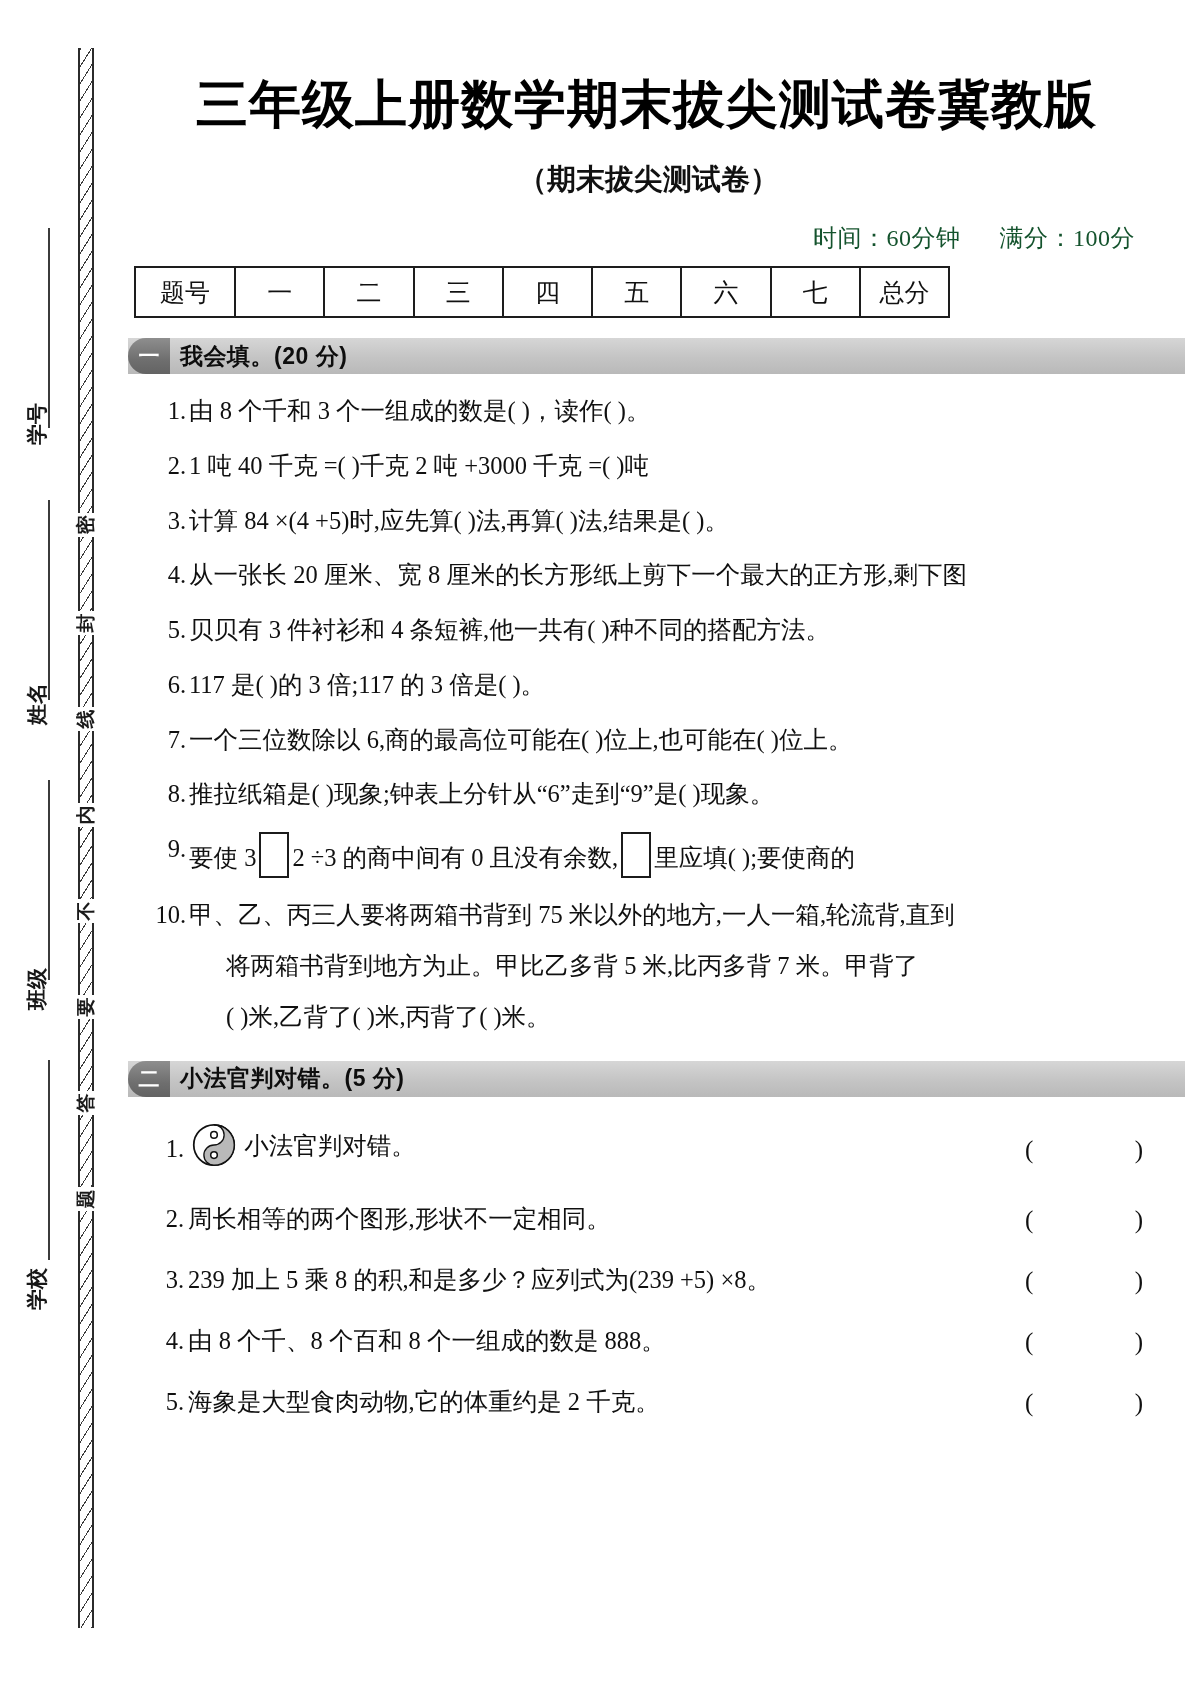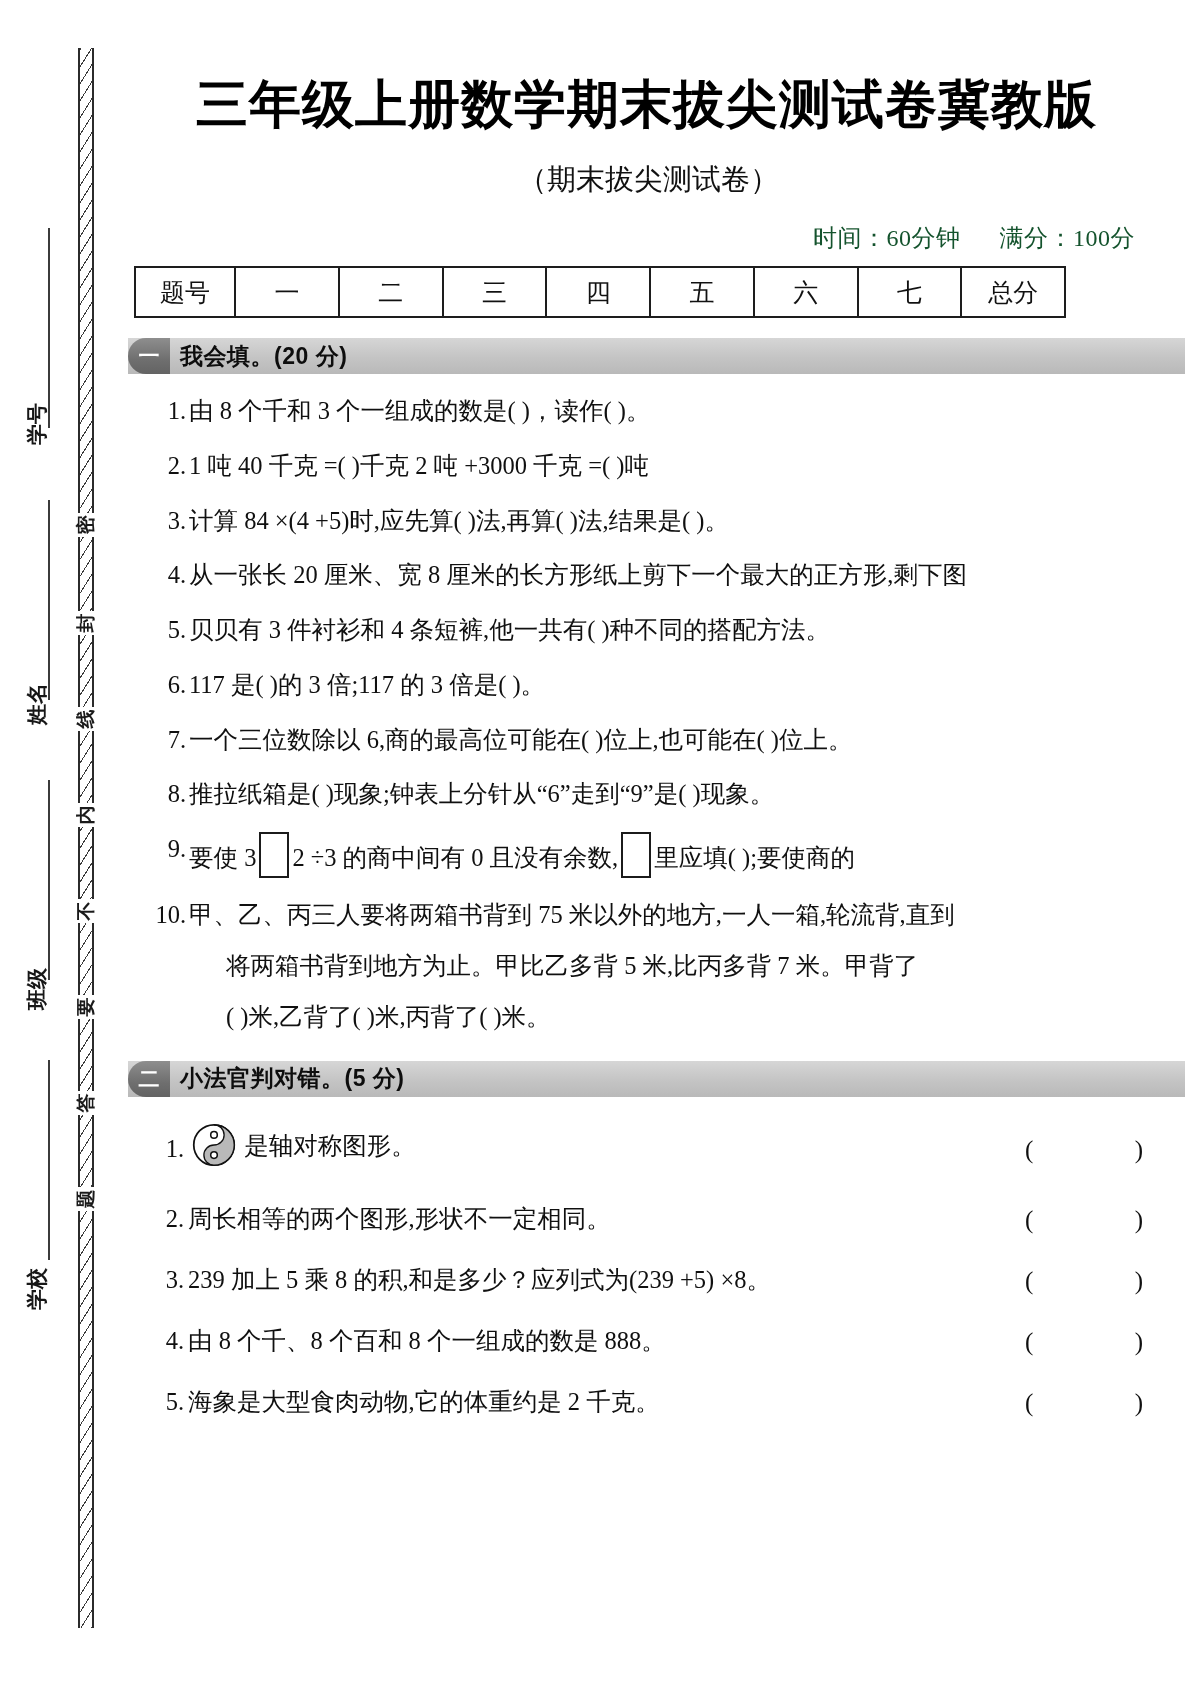--- a/index.html
+++ b/index.html
@@ -101,38 +101,38 @@
     font-weight: 800;
     letter-spacing: 1px;
     color: #000000;
     padding-right: 10px;
   }
   #title-sub {
     margin: 20px 0 0 0;
     text-align: center;
     font-family: "Liberation Sans", "DejaVu Sans", sans-serif;
     font-size: 29px;
-    font-weight: 400;
+    font-weight: 700;
     color: #111111;
     padding-right: 6px;
   }
 
   #exam-meta {
     margin: 22px 56px 0 0;
     text-align: right;
     font-size: 24px;
     color: #14532d;
     letter-spacing: .5px;
   }
   #exam-meta .meta-gap { display: inline-block; width: 26px; }
 
   
   #score-table {
     margin: 12px 10px 0 22px;
-    width: 932px;
+    width: 816px;
     border-collapse: collapse;
     table-layout: fixed;
   }
   #score-table td {
     border: 2px solid #1d1d1d;
     height: 46px;
     text-align: center;
     vertical-align: middle;
     font-size: 25px;
     color: #111111;
@@ -364,21 +364,21 @@
       <span class="j-no">1.</span>
       <span class="j-text">
         <span class="taiji">
           <svg width="44" height="44" viewBox="0 0 100 100" aria-hidden="true">
             <circle cx="50" cy="50" r="46" fill="#ffffff" stroke="#111111" stroke-width="4"></circle>
             <path d="M50 4 A46 46 0 0 1 50 96 A23 23 0 0 1 50 50 A23 23 0 0 0 50 4 Z" fill="#b9b9b9" stroke="#111111" stroke-width="3"></path>
             <circle cx="50" cy="27" r="7.5" fill="#ffffff" stroke="#111111" stroke-width="3.5"></circle>
             <circle cx="50" cy="73" r="7.5" fill="#ffffff" stroke="#111111" stroke-width="3.5"></circle>
           </svg>
         </span>
-        <span>是轴对称图形。</span>
+        <span>小法官判对错。</span>
       </span>
       <span class="j-paren">
         <span>(</span>
         <span>)</span>
       </span>
     </div>
 
     <div class="j">
       <span class="j-no">2.</span>
       <span class="j-text">周长相等的两个图形,形状不一定相同。</span>

